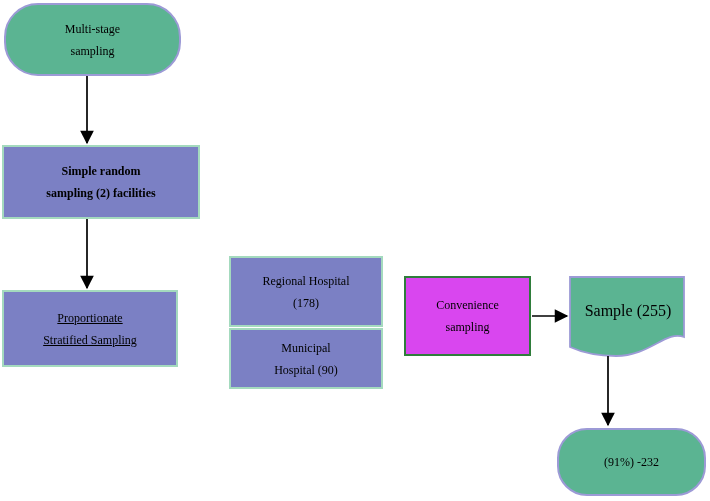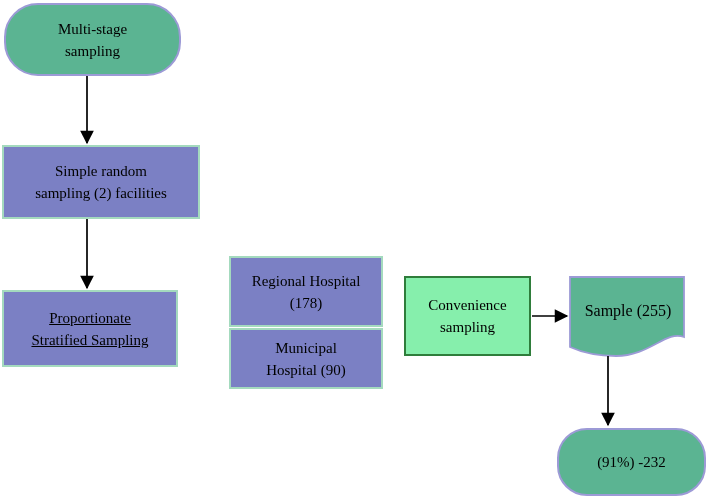--- a/index.html
+++ b/index.html
@@ -17,48 +17,48 @@
     left: 0; top: 0;
     width: 710px; height: 501px;
   }
   .node {
     position: absolute;
     box-sizing: border-box;
     display: flex;
     align-items: center;
     justify-content: center;
     text-align: center;
-    font-size: 15px;
+    font-size: 12px;
     line-height: 22px;
   }
   .terminator {
     background: #5bb492;
     border: 2px solid #9c9ad6;
     border-radius: 34px;
   }
   .process {
     background: #7b80c4;
     border: 2px solid #a4dabe;
   }
   .convenience {
-    background: #86efac;
+    background: #d946ef;
     border: 2px solid #2f7d3b;
   }
   .doc-label {
     position: absolute;
     display: flex;
     align-items: center;
     justify-content: center;
     text-align: center;
     font-size: 16px;
     line-height: 22px;
   }
   
   #node-multi        { left: 4px;   top: 3px;   width: 177px; height: 73px; }
-  #node-simple       { left: 2px;   top: 145px; width: 198px; height: 74px; }
+  #node-simple       { left: 2px;   top: 145px; width: 198px; height: 74px; font-weight: bold; }
   #node-proportion   { left: 2px;   top: 290px; width: 176px; height: 77px; text-decoration: underline; }
   #node-regional     { left: 229px; top: 256px; width: 154px; height: 71px; }
   #node-municipal    { left: 229px; top: 328px; width: 154px; height: 61px; }
   #node-convenience  { left: 404px; top: 276px; width: 127px; height: 80px; }
   #node-sample-label { left: 572px; top: 282px; width: 112px; height: 58px; }
   #node-response     { left: 557px; top: 428px; width: 149px; height: 68px; border-radius: 30px; }
 </style>
 </head>
 <body>
 

